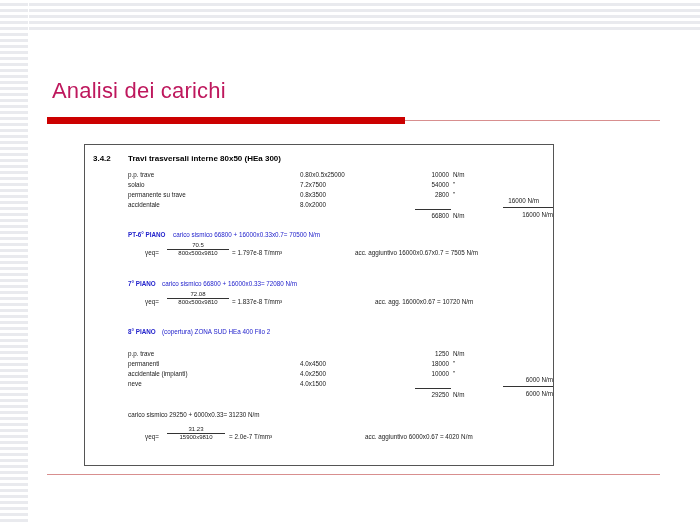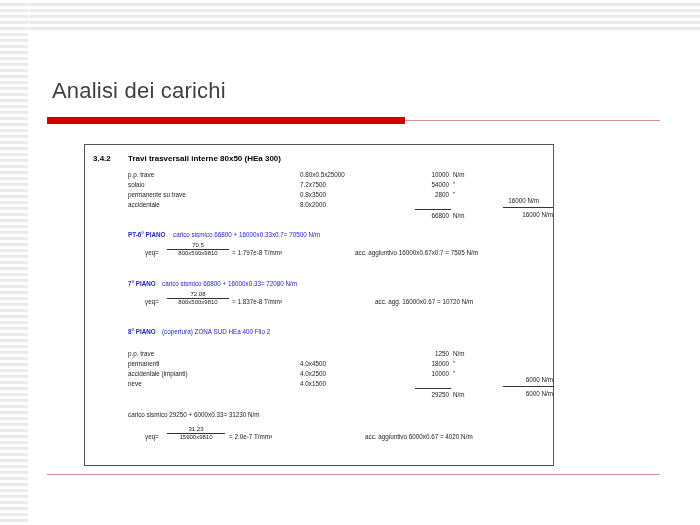--- a/index.html
+++ b/index.html
@@ -42,21 +42,21 @@
         to bottom,
         #ffffff 0px, #ffffff 3px,
         #e9eaee 3px, #e9eaee 6px
       );
   }
   .title {
     position: absolute;
     left: 52px;
     top: 78px;
     font-size: 22px;
-    color: #404040;
+    color: #be185d;
     letter-spacing: 0.2px;
     white-space: nowrap;
   }
   .title-rule-red {
     position: absolute;
     left: 47px;
     top: 117px;
     width: 358px;
     height: 7px;
     background: #cc0000;

